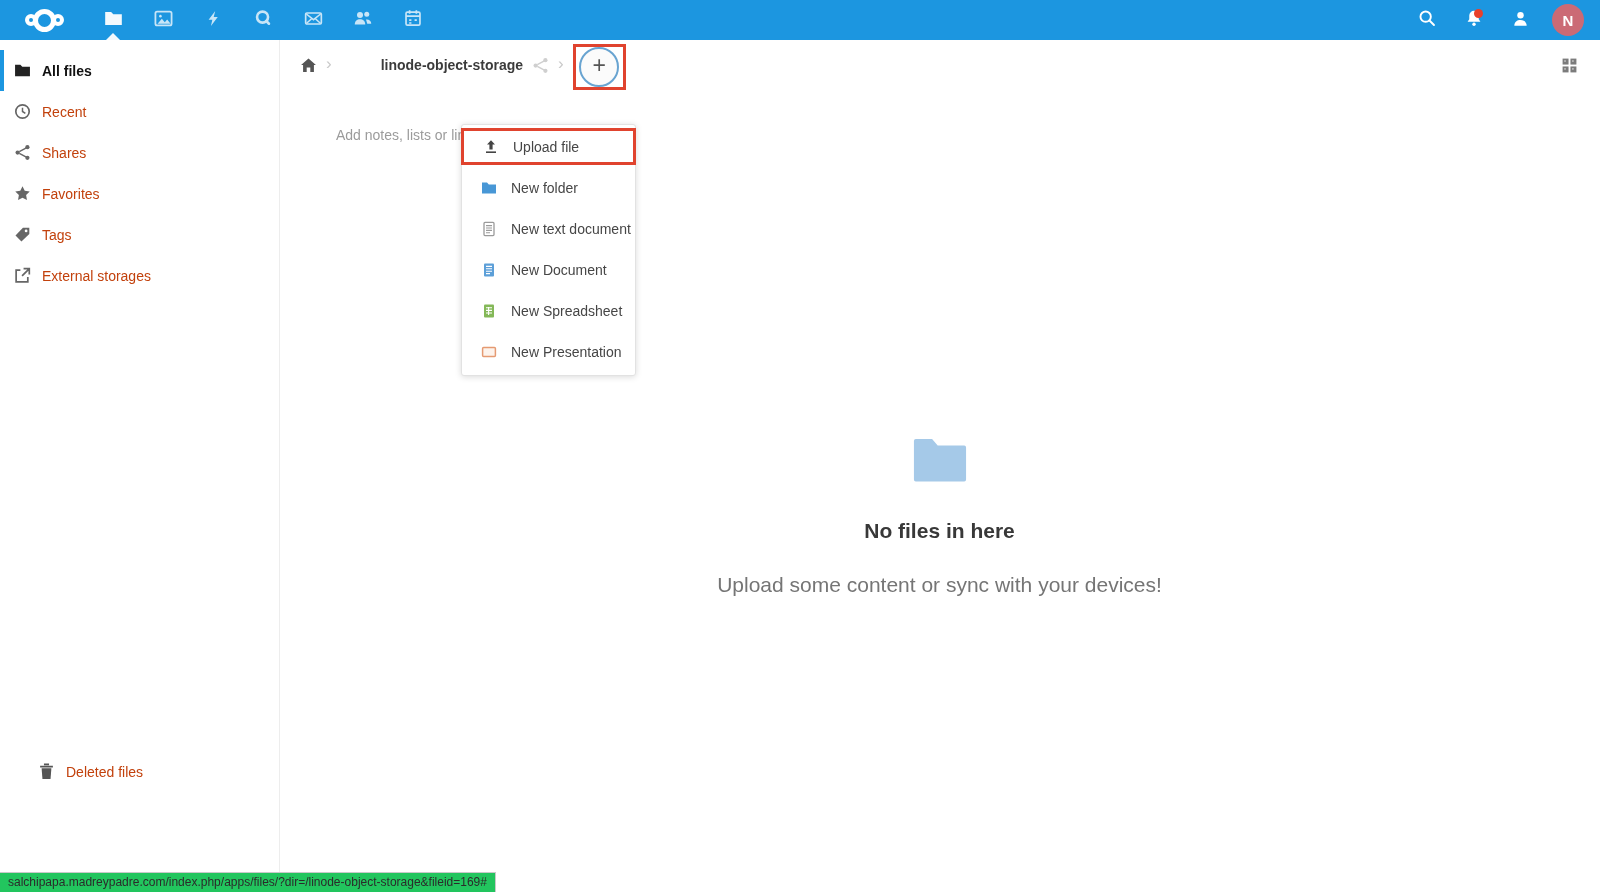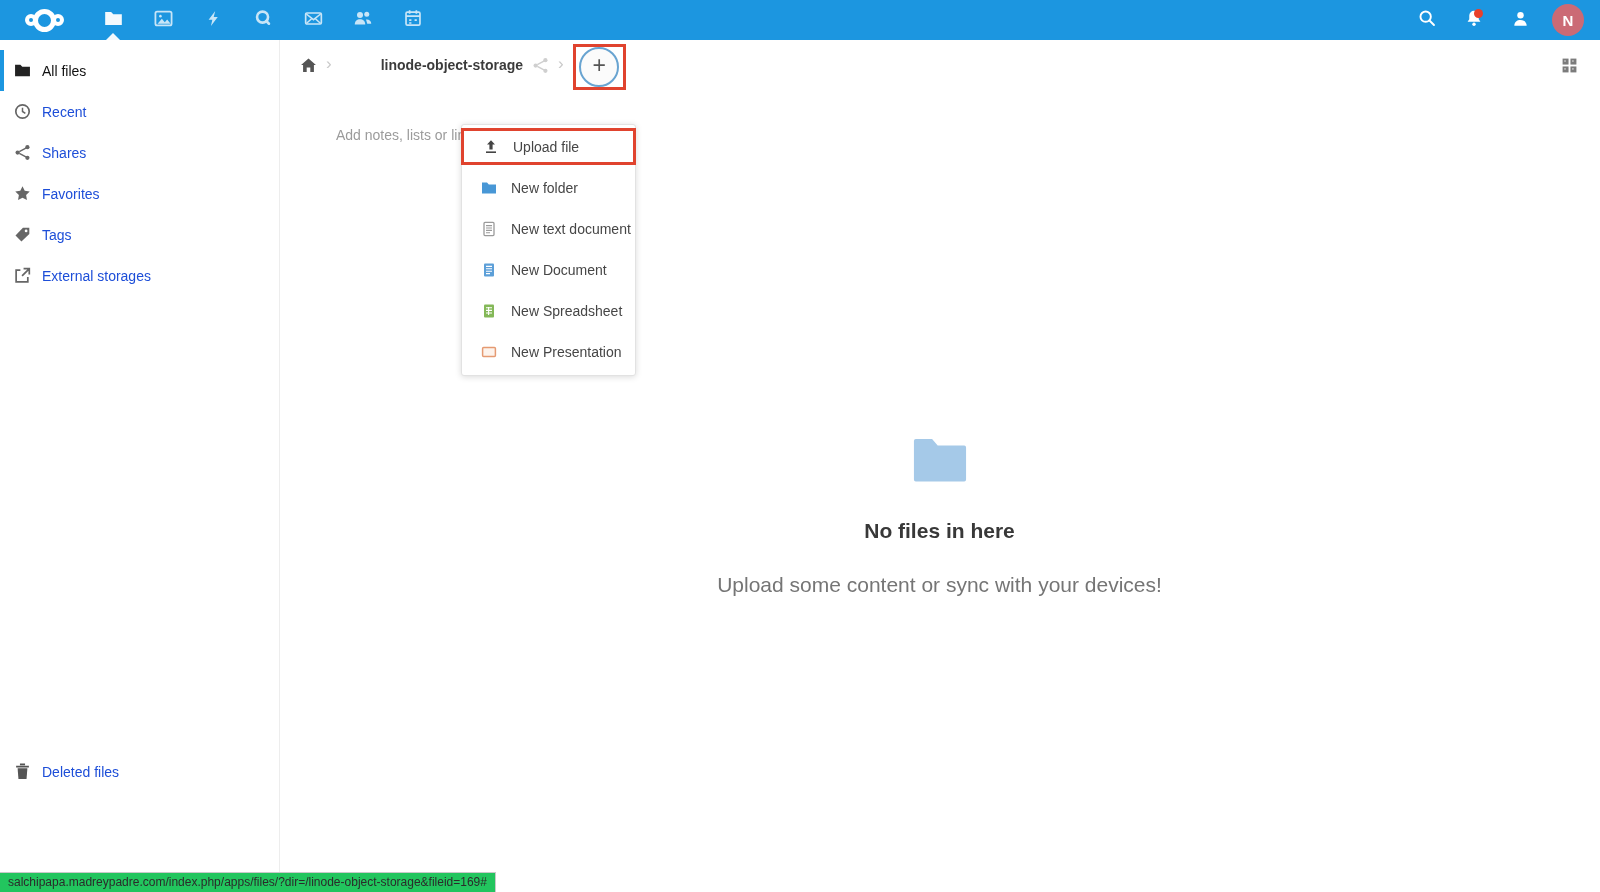--- a/index.html
+++ b/index.html
@@ -24,25 +24,25 @@
   .avatar { width:32px; height:32px; border-radius:50%; background:#cb6a75; color:#fff;
             display:flex; align-items:center; justify-content:center; font-weight:700;
             font-size:15px; margin:0 16px 0 8px; cursor:pointer; }
 
   
   .shell { display:flex; height:852px; }
 
   
   .sidebar { width:280px; border-right:1px solid #ededed; position:relative; padding-top:10px; background:#fff; }
   .nav-item { height:41px; display:flex; align-items:center; padding-left:10px; gap:11px;
-              color:#1d4ed8; font-size:14px; border-left:4px solid transparent; cursor:pointer; }
+              color:#c2410c; font-size:14px; border-left:4px solid transparent; cursor:pointer; }
   .nav-item .ni { width:17px; display:flex; justify-content:center; }
-  .nav-item.active { border-left-color:#1c96e0; color:#111; font-weight:400; }
+  .nav-item.active { border-left-color:#1c96e0; color:#111; font-weight:700; }
   .nav-item.active svg path, .nav-item.active svg { fill:#222; }
-  .nav-footer { position:absolute; top:711px; left:0; right:0; }
+  .nav-footer { position:absolute; top:711px; left:0; right:0;padding-left:24px; }
 
   
   .main { flex:1; position:relative; background:#fff; }
   .crumb-row { height:50px; display:flex; align-items:center; padding-left:20px; gap:9px; }
   .chev { color:#c9c9c9; font-size:17px; line-height:1; margin-top:-3px; user-select:none; }
   .crumb-name { font-weight:600; color:#3b3b3b; font-size:14px; cursor:pointer;padding-left:40px; }
   .crumb-share { display:flex; cursor:pointer; }
   .plus-annot { border:3px solid #e0432e; width:53px; height:46px; display:flex; align-items:center;
                 justify-content:center; margin-top:3px; }
   .plus-circle { width:40px; height:40px; border:2px solid #69a4d1; border-radius:50%; display:flex;

